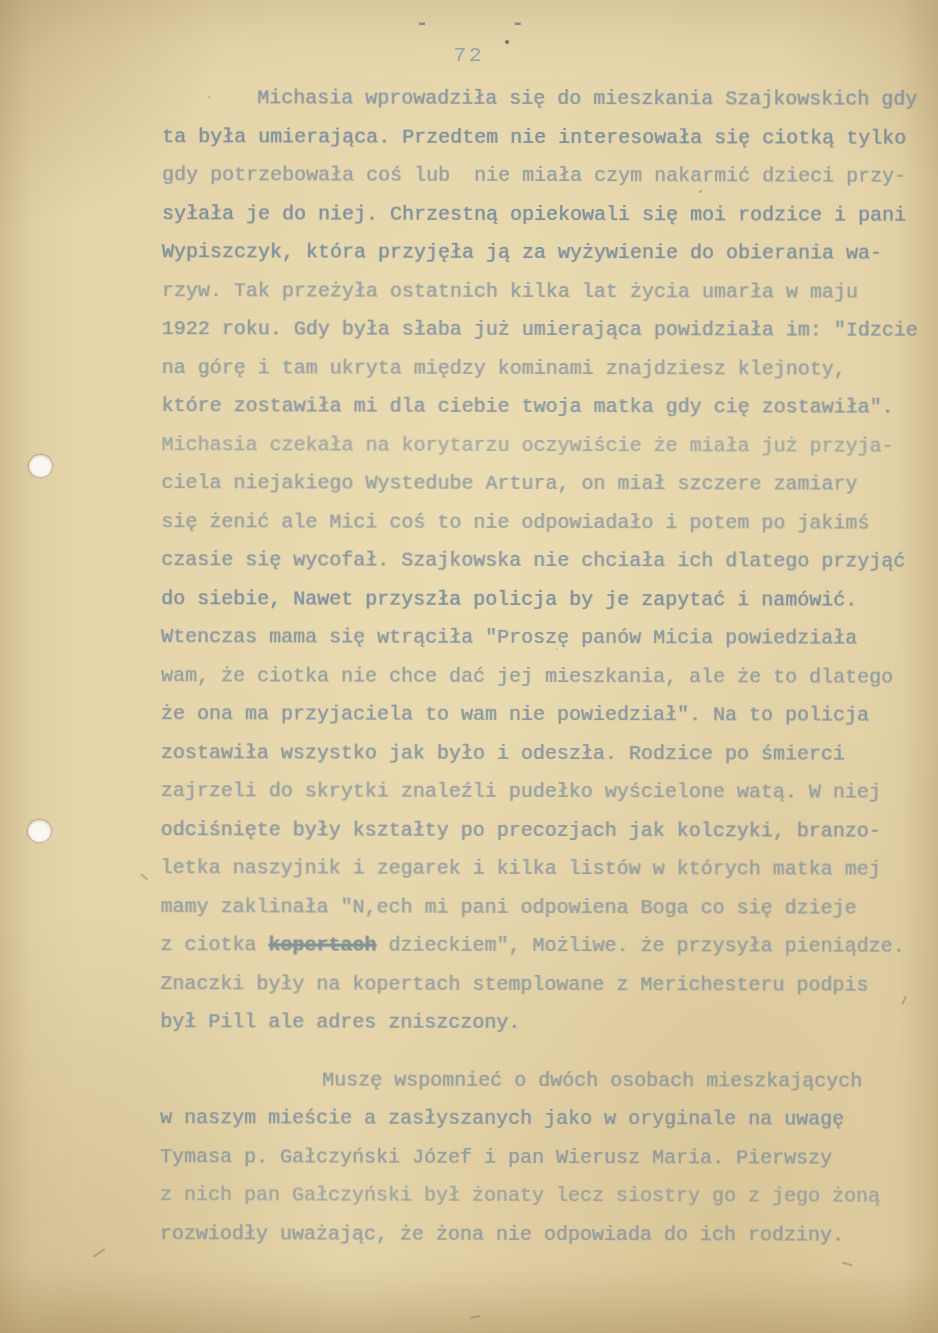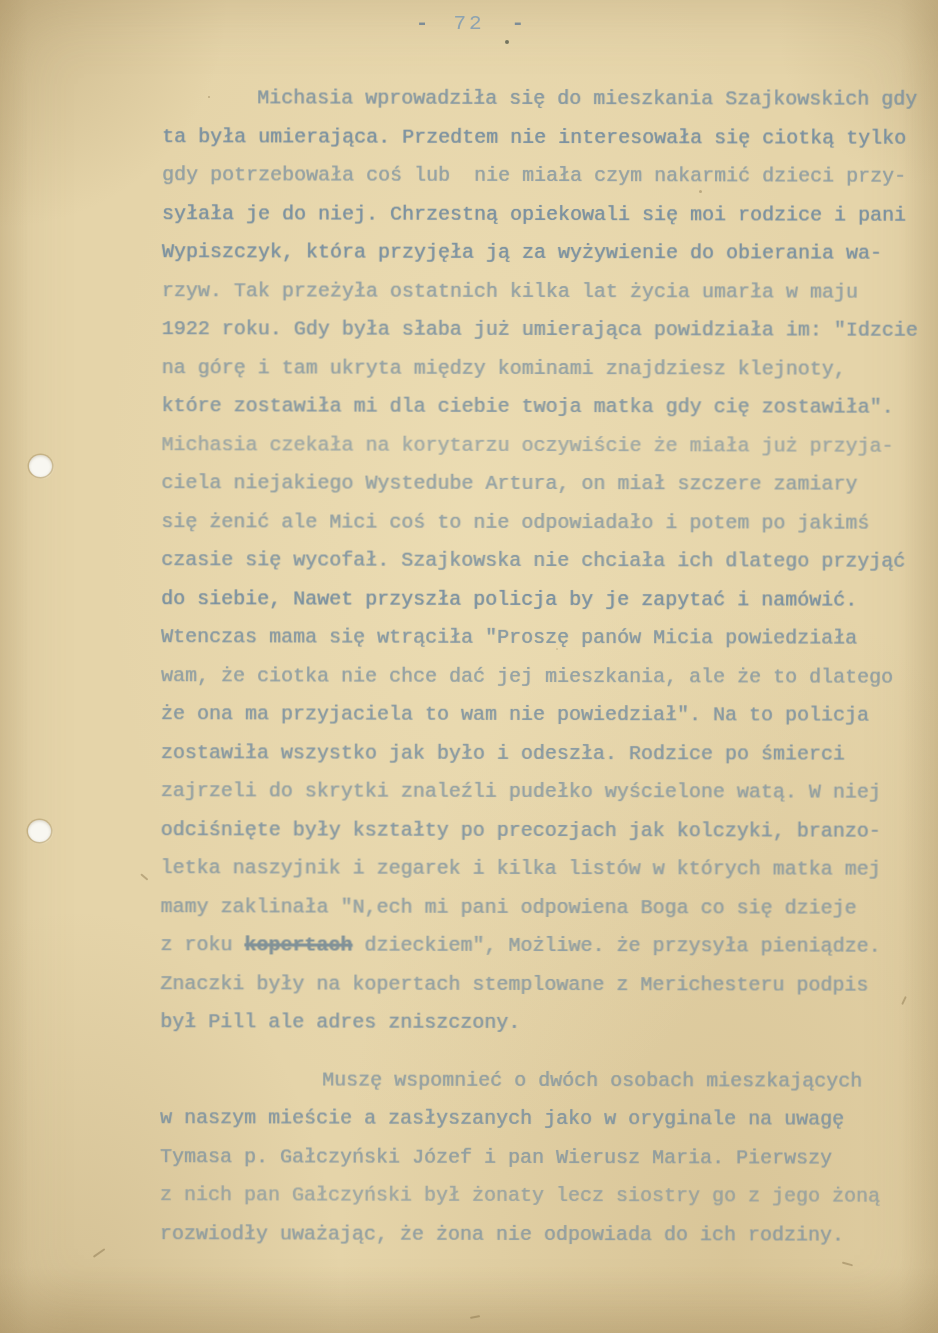--- a/index.html
+++ b/index.html
@@ -46,21 +46,21 @@
     text-decoration-thickness:2.5px;
     text-decoration-color:rgba(95,123,146,.95);
   }
   
   .pagenum{
     position:absolute;top:12px;left:0;width:938px;
     display:flex;justify-content:center;align-items:flex-start;gap:27px;
     font-size:21px;filter:blur(.2px);
   }
   .pagenum .dash{font-weight:bold;color:#6d8296;opacity:.85;letter-spacing:-2px;}
-  .pagenum .num{color:#89a1b2;opacity:.95;letter-spacing:3px;}
+  .pagenum .num{color:#89a1b2;opacity:.95;letter-spacing:3px;margin-top:32px;}
   .straydot{
     position:absolute;left:505px;top:40px;width:4px;height:4px;border-radius:50%;
     background:rgba(88,92,78,.8);
   }
   
   .hole{
     position:absolute;width:23px;height:22px;border-radius:50%;
     background:#f8f7f1;
     box-shadow:0 0 0 1.5px rgba(165,143,96,.45), inset 0 1px 3px rgba(120,100,60,.25), 1px 1px 2px rgba(255,252,240,.6);
   }
@@ -109,21 +109,21 @@
       <p class="f2">czasie się wycofał. Szajkowska nie chciała ich dlatego przyjąć</p>
       <p class="f1">do siebie, Nawet przyszła policja by je zapytać i namówić.</p>
       <p class="f2">Wtenczas mama się wtrąciła "Proszę panów Micia powiedziała</p>
       <p class="f3">wam, że ciotka nie chce dać jej mieszkania, ale że to dlatego</p>
       <p class="f2">że ona ma przyjaciela to wam nie powiedział". Na to policja</p>
       <p class="f2">zostawiła wszystko jak było i odeszła. Rodzice po śmierci</p>
       <p class="f3">zajrzeli do skrytki znaleźli pudełko wyścielone watą. W niej</p>
       <p class="f2">odciśnięte były kształty po precozjach jak kolczyki, branzo-</p>
       <p class="f3">letka naszyjnik i zegarek i kilka listów w których matka mej</p>
       <p class="f3">mamy zaklinała "N,ech mi pani odpowiena Boga co się dzieje</p>
-      <p class="f3"><span>z roku </span><span class="struck">kopertach</span><span> dzieckiem", Możliwe. że przysyła pieniądze.</span></p>
+      <p class="f3"><span>z ciotka </span><span class="struck">kopertach</span><span> dzieckiem", Możliwe. że przysyła pieniądze.</span></p>
       <p class="f3">Znaczki były na kopertach stemplowane z Merichesteru podpis</p>
       <p class="f2">był Pill ale adres zniszczony.</p>
     </div>
     <div class="para2">
       <p class="indent2 f3">Muszę wspomnieć o dwóch osobach mieszkających</p>
       <p class="f2">w naszym mieście a zasłyszanych jako w oryginale na uwagę</p>
       <p class="f3">Tymasa p. Gałczyński Józef i pan Wierusz Maria. Pierwszy</p>
       <p class="f4">z nich pan Gałczyński był żonaty lecz siostry go z jego żoną</p>
       <p class="f3">rozwiodły uważając, że żona nie odpowiada do ich rodziny.</p>
     </div>

